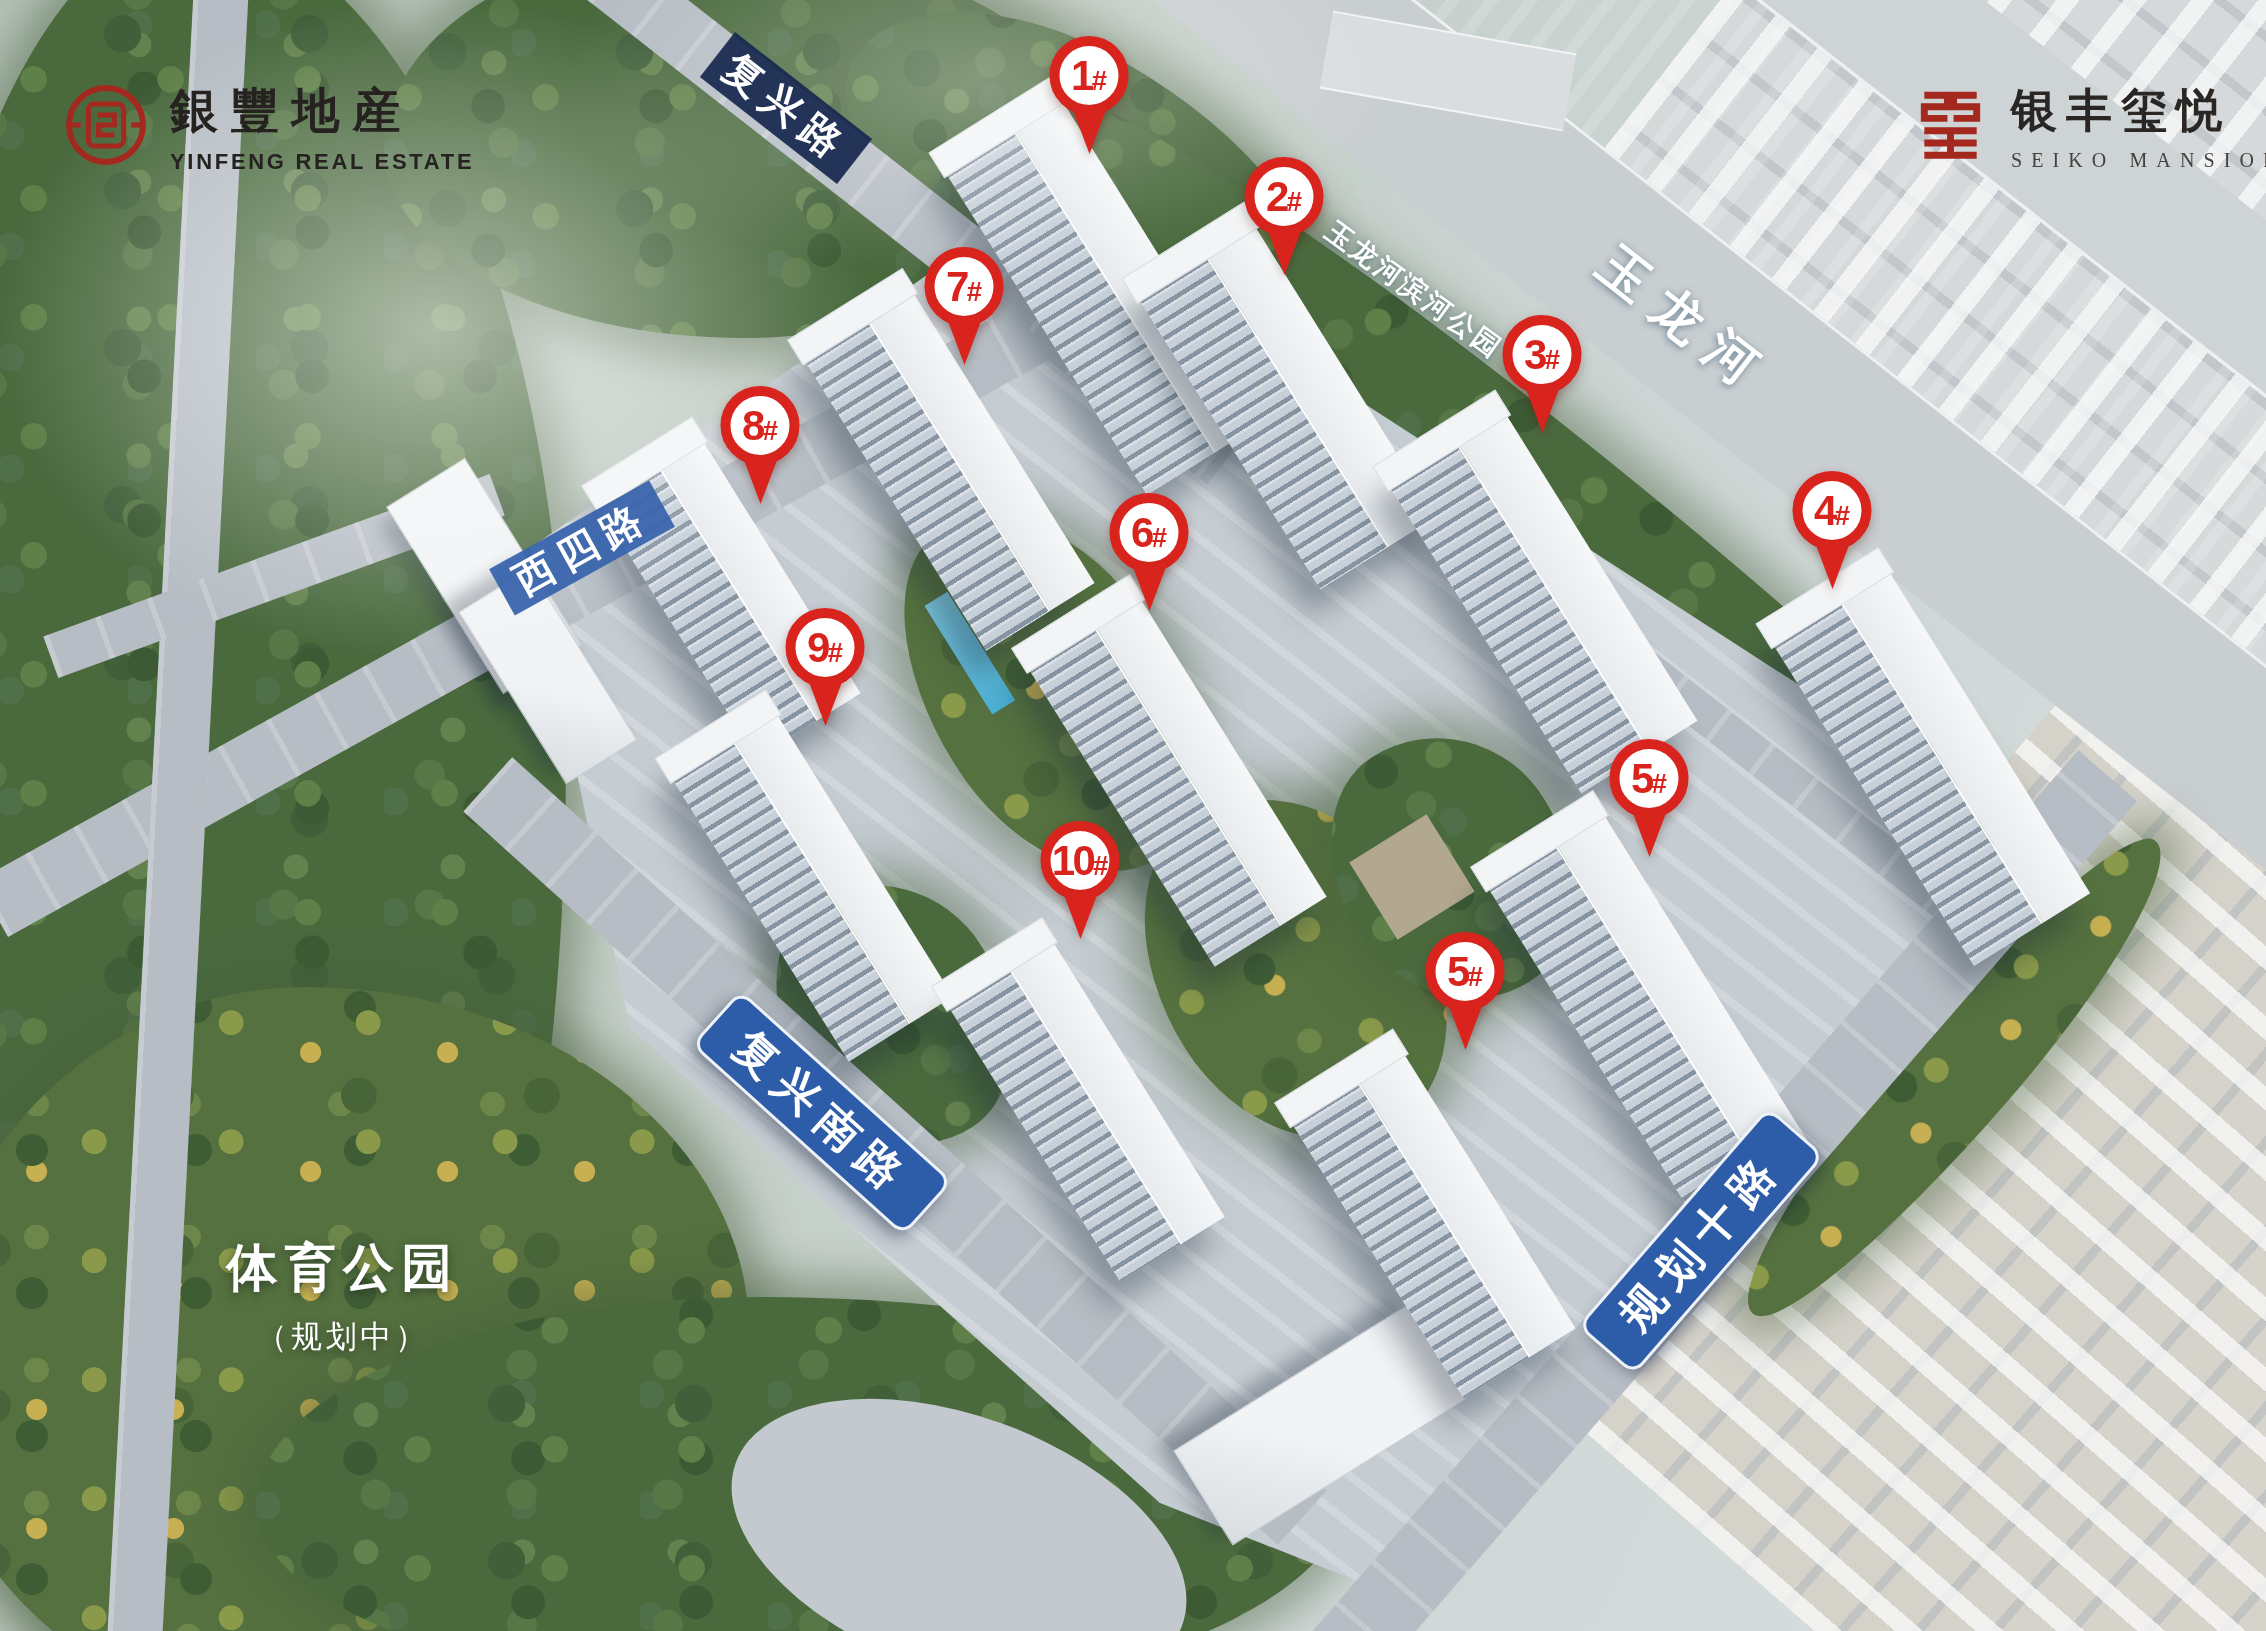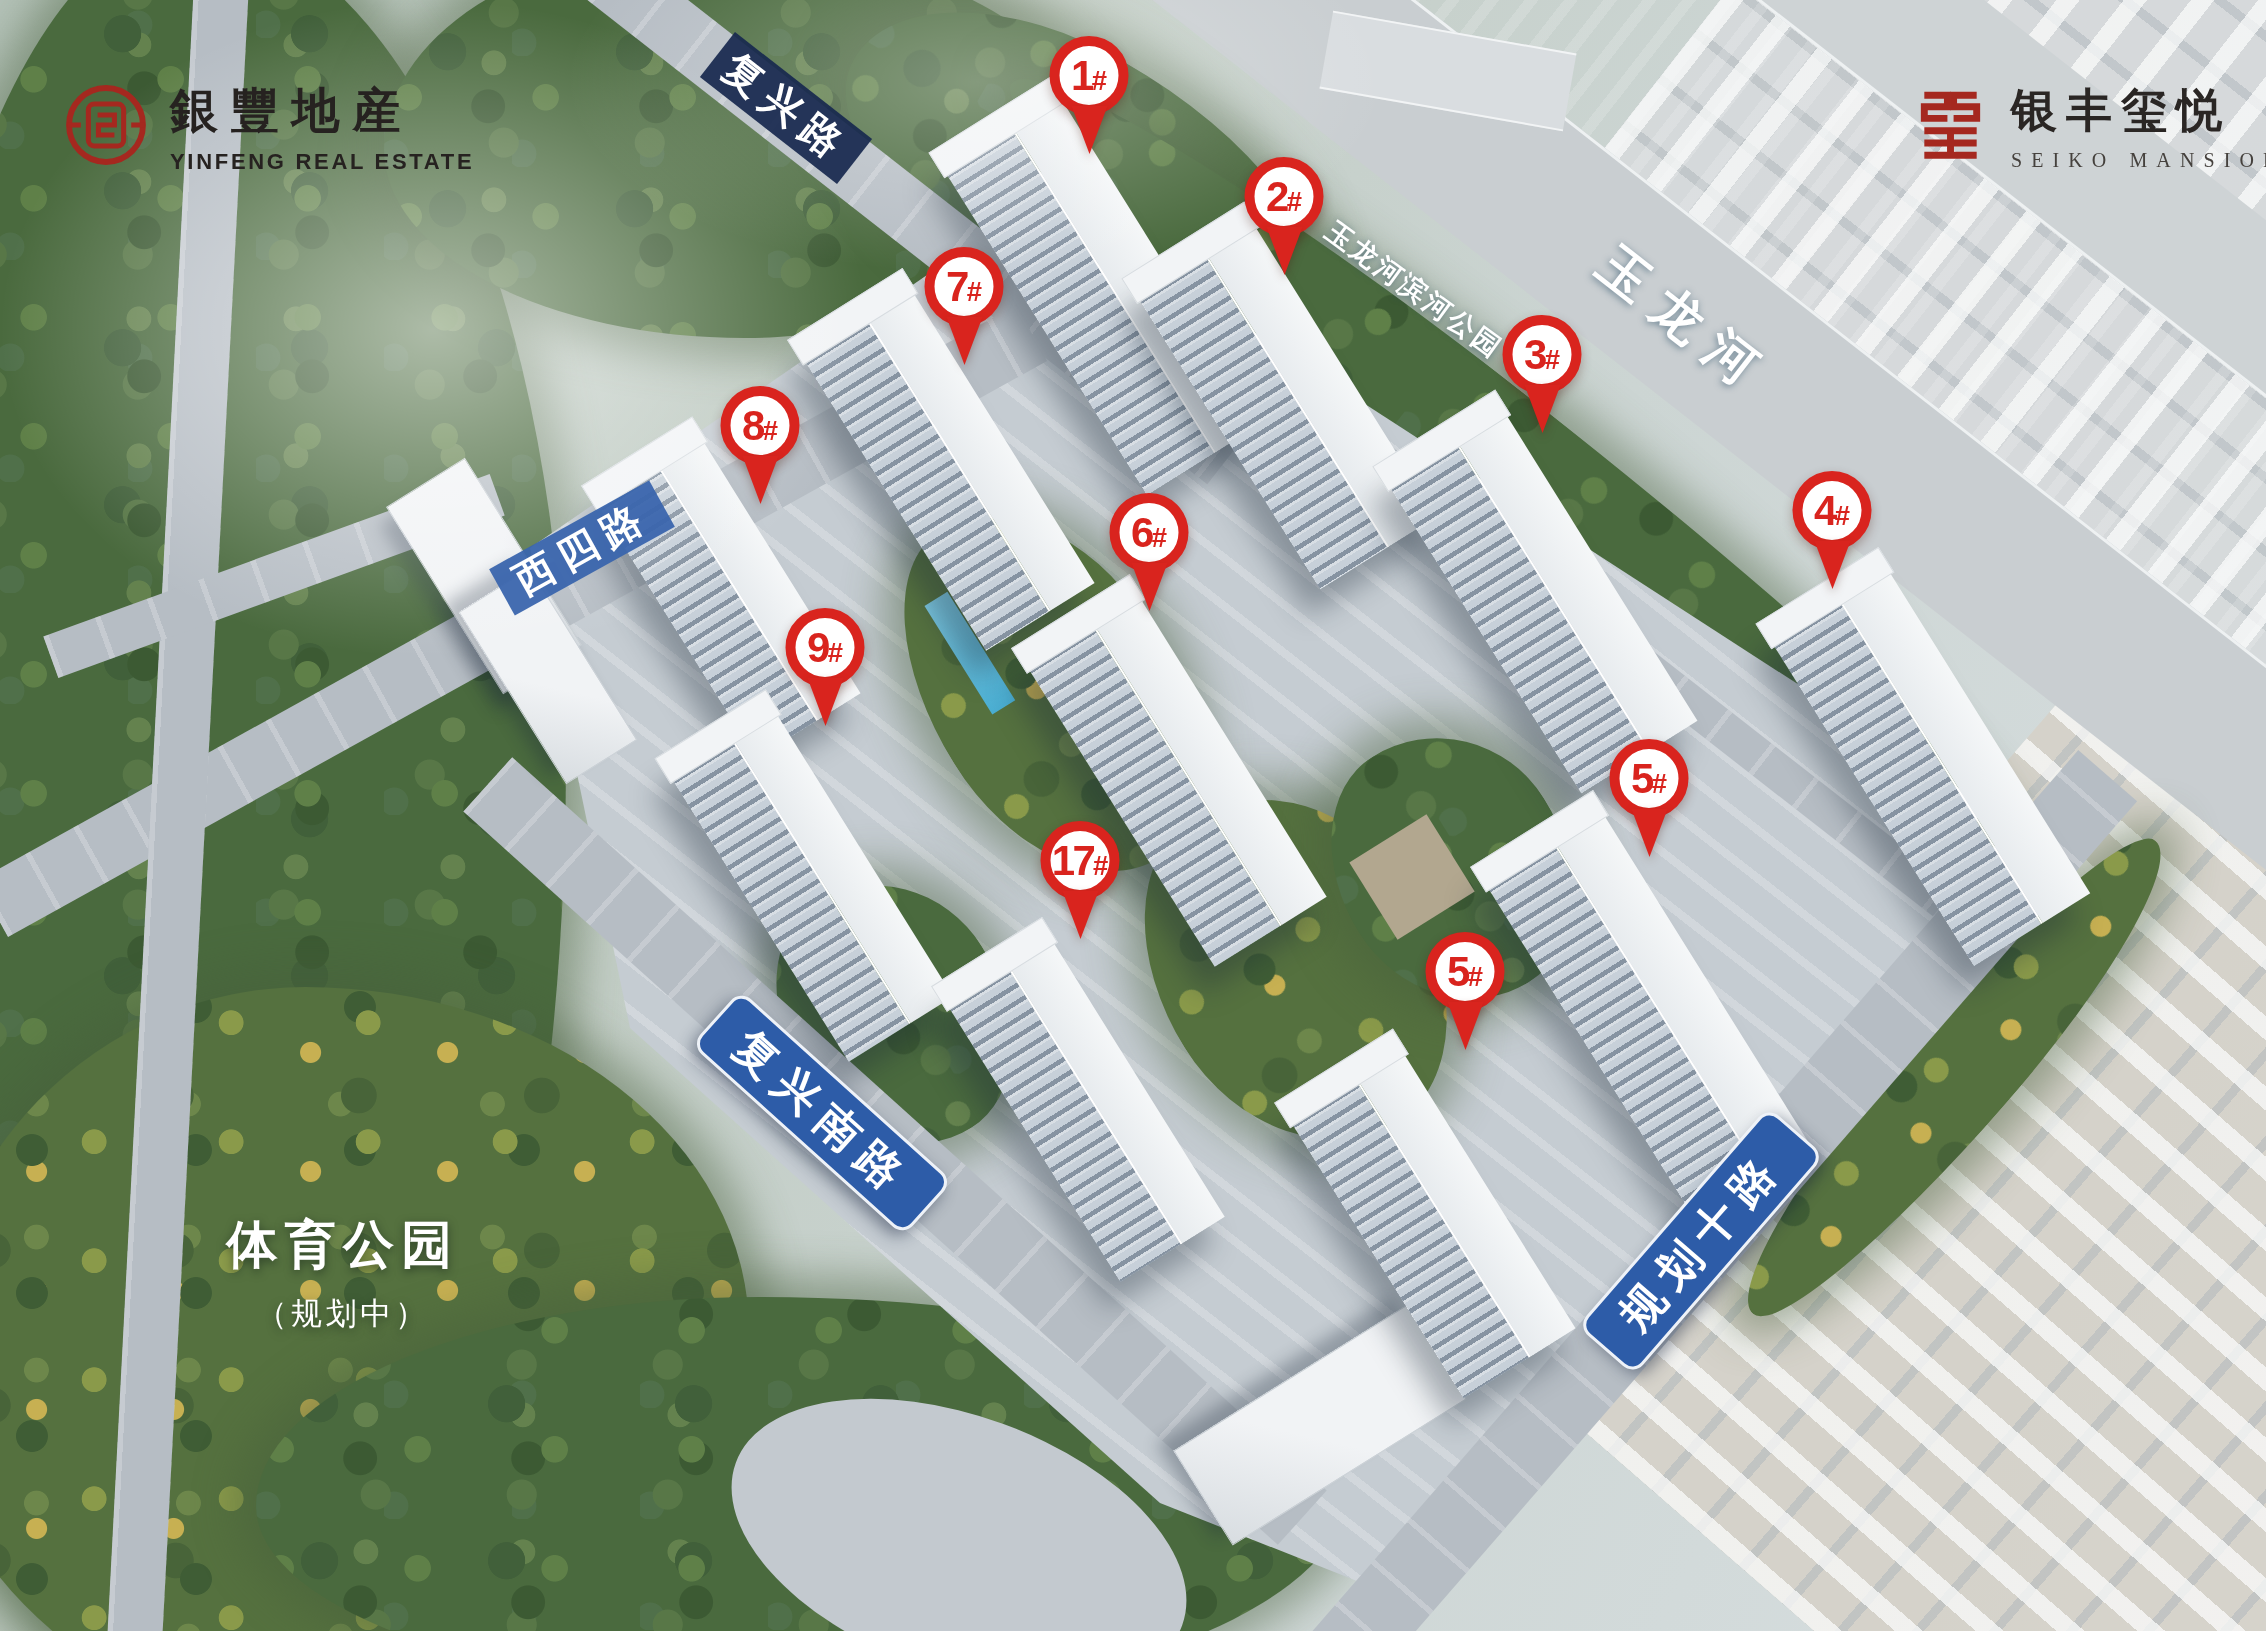--- a/index.html
+++ b/index.html
@@ -62,21 +62,21 @@
   .banner{position:absolute;z-index:20;display:flex;align-items:center;justify-content:center;color:#fff;font-weight:bold;}
   .banner .txt{white-space:nowrap;}
   .banner.paint-navy{background:rgba(24,41,79,.93);}
   .banner.paint-blue{background:rgba(58,101,173,.95);}
   .banner.sign{background:#2d5ca8;border:3.7px solid rgba(255,255,255,.92);border-radius:14.6px;
     box-shadow:0 7.3px 16.4px rgba(18,32,58,.45);}
   .water-label{position:absolute;z-index:25;color:#fff;font-weight:bold;white-space:nowrap;
     text-shadow:0 1.8px 7.3px rgba(30,70,95,.55);}
   .park-label{position:absolute;z-index:25;color:#fff;text-align:center;
     text-shadow:0 2.7px 9.1px rgba(20,35,25,.6);}
-  .park-label .l1{font-size:51px;font-weight:bold;letter-spacing:7.3px;}
+  .park-label .l1{font-size:51px;font-weight:bold;letter-spacing:7.3px;margin-top:23px;}
   .park-label .l2{font-size:31px;letter-spacing:3.7px;margin-top:12.8px;}
 
   
   .pin{position:absolute;z-index:50;transform:translateX(-50%);}
   .pin .bubble{box-sizing:border-box;width:79px;height:79px;border-radius:50%;background:#fff;
     border:10px solid #d9241e;color:#d9241e;display:flex;align-items:center;justify-content:center;
     font-weight:bold;box-shadow:0 4.6px 11px rgba(70,20,10,.3);}
   .pin .num{font-size:42px;letter-spacing:-2.7px;line-height:1;}
   .pin .hash{font-size:27.4px;margin-top:11px;line-height:1;}
   .pin .tail{width:0;height:0;margin:-9.1px auto 0;border-left:18.3px solid rgba(0,0,0,0);
@@ -261,21 +261,21 @@
   </div>
   <div class="pin" style="left:1649px;top:739px;">
     <div class="bubble">
         <span class="num">5</span>
         <span class="hash">#</span>
       </div>
     <div class="tail"></div>
   </div>
   <div class="pin" style="left:1080px;top:821px;">
     <div class="bubble">
-        <span class="num">17</span>
+        <span class="num">10</span>
         <span class="hash">#</span>
       </div>
     <div class="tail"></div>
   </div>
   <div class="pin" style="left:1465px;top:932px;">
     <div class="bubble">
         <span class="num">5</span>
         <span class="hash">#</span>
       </div>
     <div class="tail"></div>

